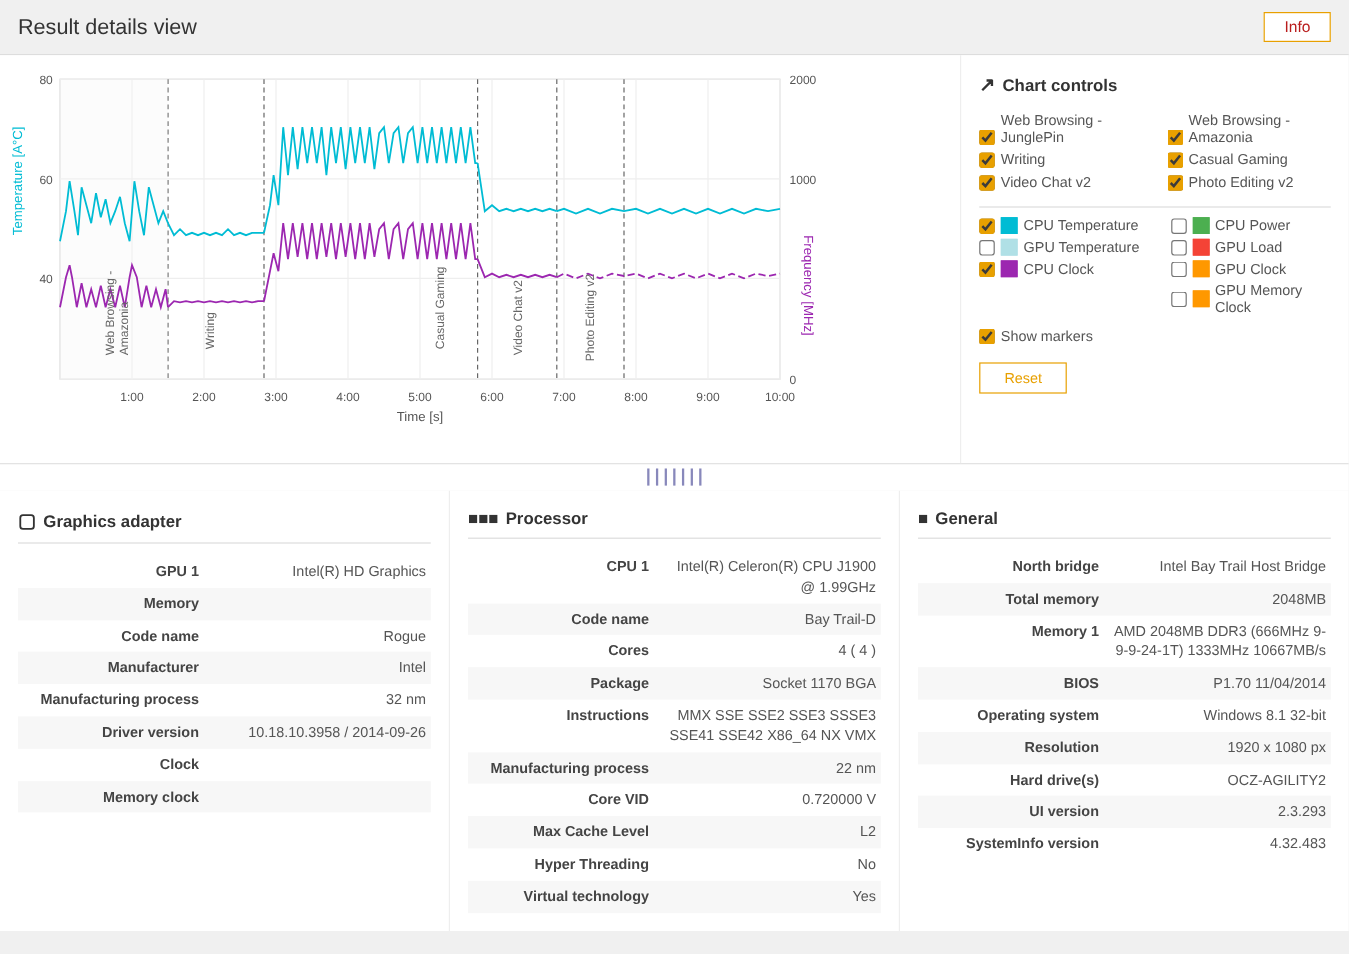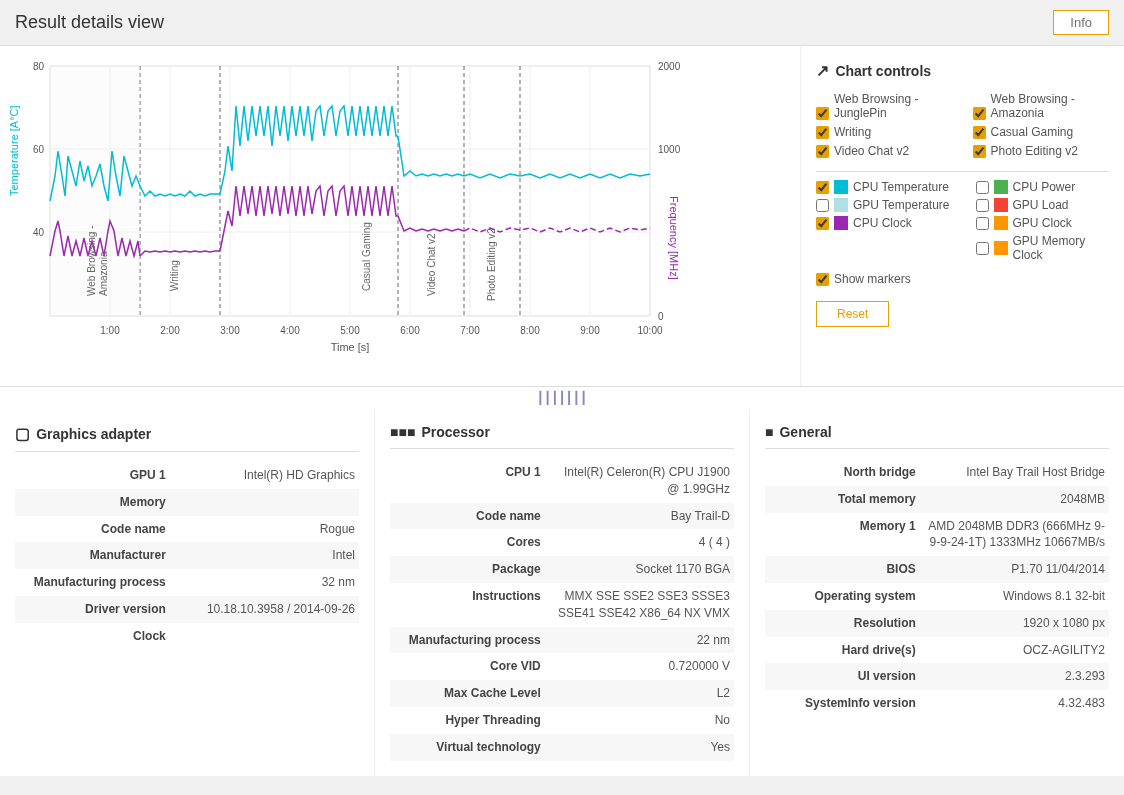--- a/index.html
+++ b/index.html
@@ -1,20 +1,20 @@
 <!DOCTYPE html>
 <html><head>
   <meta charset="utf-8">
   <style>
     * { box-sizing: border-box; margin: 0; padding: 0; }
     body { font-family: Arial, sans-serif; font-size: 12px; background: #f0f0f0; color: #333; width: 1124px; }
 
     .header { display: flex; align-items: center; justify-content: space-between; padding: 10px 15px; background: #f0f0f0; border-bottom: 1px solid #ddd; }
     .header-title { font-size: 18px; font-weight: normal; color: #333; }
-    .info-btn { border: 1px solid #e8a000; color: #737373; background: white; padding: 4px 16px; font-size: 13px; cursor: pointer; }
+    .info-btn { border: 1px solid #e8a000; color: #b91c1c; background: white; padding: 4px 16px; font-size: 13px; cursor: pointer; }
 
     .top-section { display: flex; background: white; border-bottom: 1px solid #ddd; }
     .chart-area { flex: 1; padding: 10px 5px 10px 10px; position: relative; min-height: 340px; }
     .chart-controls { width: 324px; padding: 15px; border-left: 1px solid #eee; }
     .chart-controls-title { font-size: 14px; font-weight: bold; margin-bottom: 12px; display: flex; align-items: center; gap: 6px; }
     .chart-controls-title::before { content: "↗"; font-size: 16px; }
 
     .controls-row { display: flex; gap: 20px; margin-bottom: 6px; }
     .controls-col { flex: 1; }
     .checkbox-item { display: flex; align-items: flex-end; gap: 5px; margin-bottom: 5px; color: #555; font-size: 12px; }
@@ -273,20 +273,24 @@
         <td>32 nm</td>
       </tr>
       <tr>
         <td>Driver version</td>
         <td class="link-color">10.18.10.3958 / 2014-09-26</td>
       </tr>
       <tr>
         <td>Clock</td>
         <td></td>
       </tr>
+      <tr>
+        <td>Memory clock</td>
+        <td></td>
+      </tr>
     </tbody>
       </table>
   </div>
 
   <div class="panel">
     <div class="panel-title">
       <span style="font-size:14px;">■■■</span>
       <span>Processor</span>
     </div>
     <table class="info-table">

